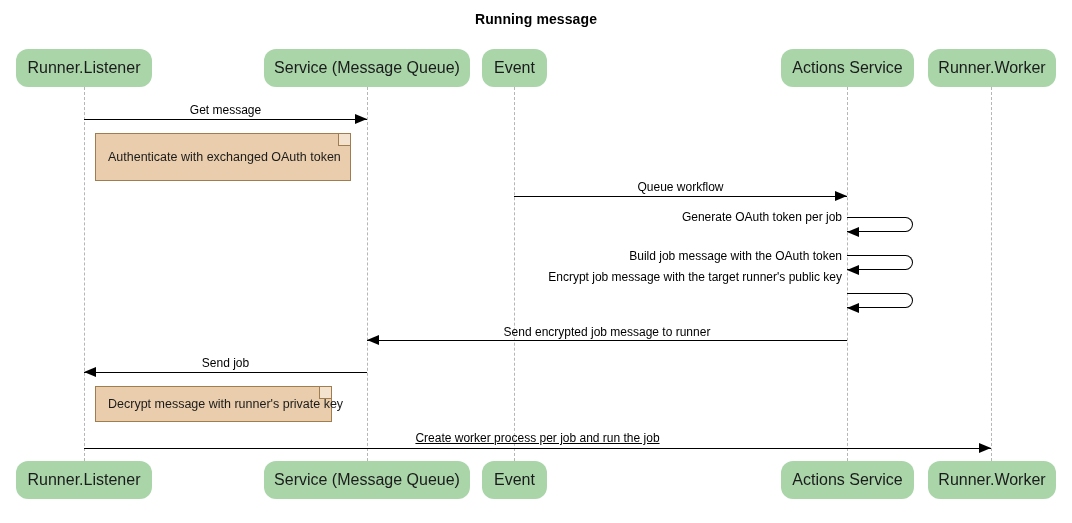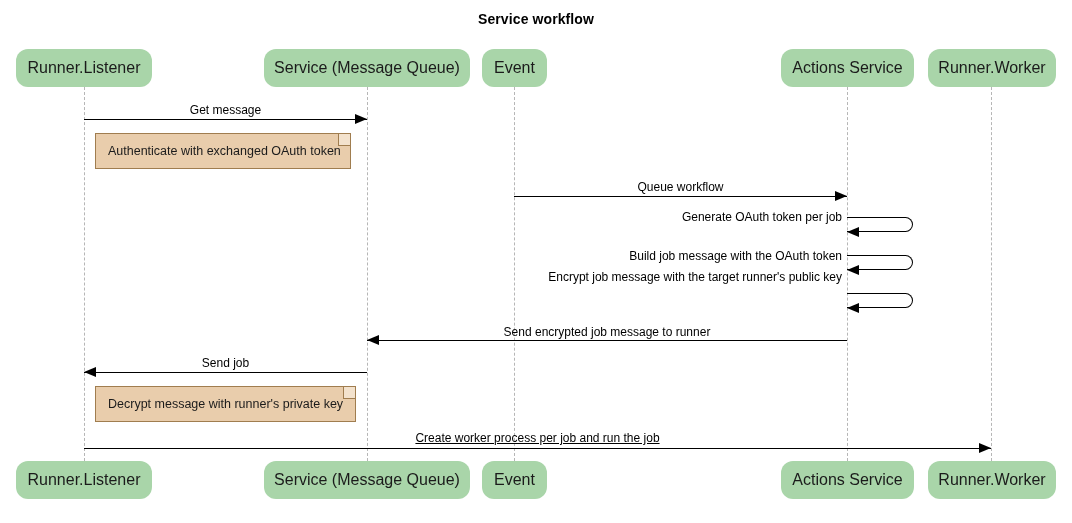--- a/index.html
+++ b/index.html
@@ -104,21 +104,21 @@
     background: #f3e2cd;
     border-left: 1px solid #a07d4f;
     border-bottom: 1px solid #a07d4f;
   }
 </style>
 </head>
 <body>
 
 <div id="canvas">
 
-  <div id="diagram-title">Service workflow</div>
+  <div id="diagram-title">Running message</div>
 
   <div id="lifelines">
       <div class="lifeline-line" style="left: 84px; top: 87px; height: 374px;"></div>
       <div class="lifeline-line" style="left: 367px; top: 87px; height: 374px;"></div>
       <div class="lifeline-line" style="left: 514px; top: 87px; height: 374px;"></div>
       <div class="lifeline-line" style="left: 847px; top: 87px; height: 374px;"></div>
       <div class="lifeline-line" style="left: 991px; top: 87px; height: 374px;"></div>
     </div>
   <div id="actors-top">
       <div class="actor-box" style="left: 16px; top: 49px; width: 136px;"><span>Runner.Listener</span></div>
@@ -147,25 +147,25 @@
       <div class="arrowhead left" style="top: 335.2px; left: 367px;"></div>
       <div class="msg-label" style="left: 367px; width: 480px; top: 325px;">Send encrypted job message to runner</div>
       <div class="msg-line" style="left: 84px; top: 372px; width: 283px;"></div>
       <div class="arrowhead left" style="top: 367.2px; left: 84px;"></div>
       <div class="msg-label" style="left: 84px; width: 283px; top: 356px;">Send job</div>
       <div class="msg-line" style="left: 84px; top: 448px; width: 907px;"></div>
       <div class="arrowhead right" style="top: 443.2px; left: 979px;"></div>
       <div class="msg-label" style="left: 84px; width: 907px; top: 431px; text-decoration: underline;">Create worker process per job and run the job</div>
     </div>
   <div id="notes">
-      <div class="note" style="left: 95px; top: 133px; width: 256px; height: 36px;">
+      <div class="note" style="left: 95px; top: 133px; width: 256px; height: 48px;">
         <span>Authenticate with exchanged OAuth token</span>
         <div class="note-fold"></div>
       </div>
-      <div class="note" style="left: 95px; top: 386px; width: 261px; height: 36px;">
+      <div class="note" style="left: 95px; top: 386px; width: 237px; height: 36px;">
         <span>Decrypt message with runner's private key</span>
         <div class="note-fold"></div>
       </div>
     </div>
   <div id="actors-bottom">
       <div class="actor-box" style="left: 16px; top: 461px; width: 136px;"><span>Runner.Listener</span></div>
       <div class="actor-box" style="left: 264px; top: 461px; width: 206px;"><span>Service (Message Queue)</span></div>
       <div class="actor-box" style="left: 482px; top: 461px; width: 65px;"><span>Event</span></div>
       <div class="actor-box" style="left: 781px; top: 461px; width: 133px;"><span>Actions Service</span></div>
       <div class="actor-box" style="left: 928px; top: 461px; width: 128px;"><span>Runner.Worker</span></div>

